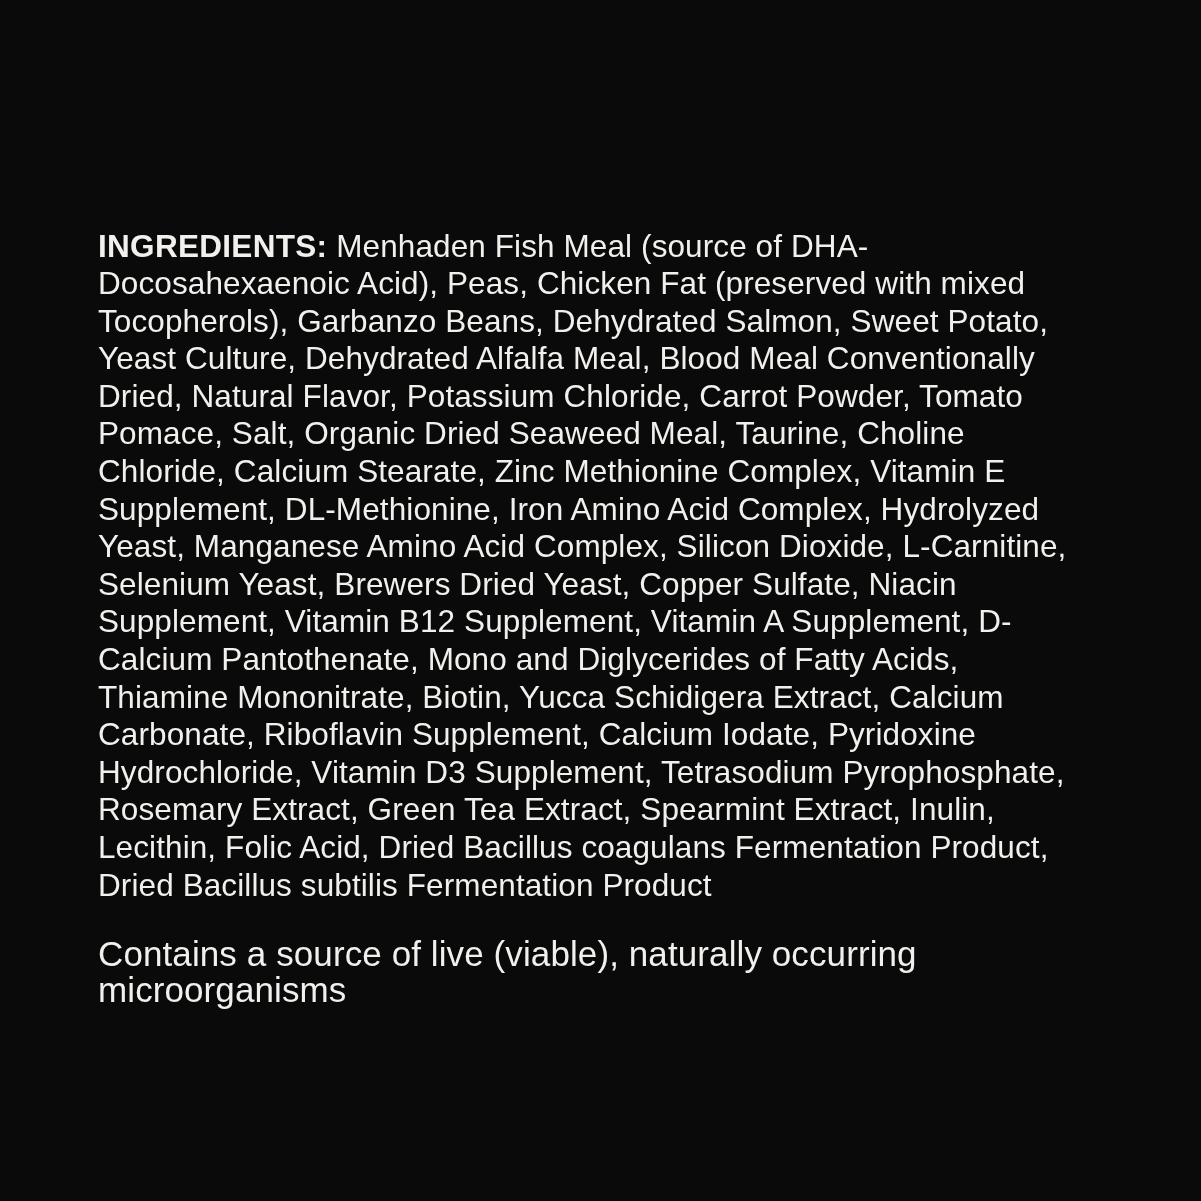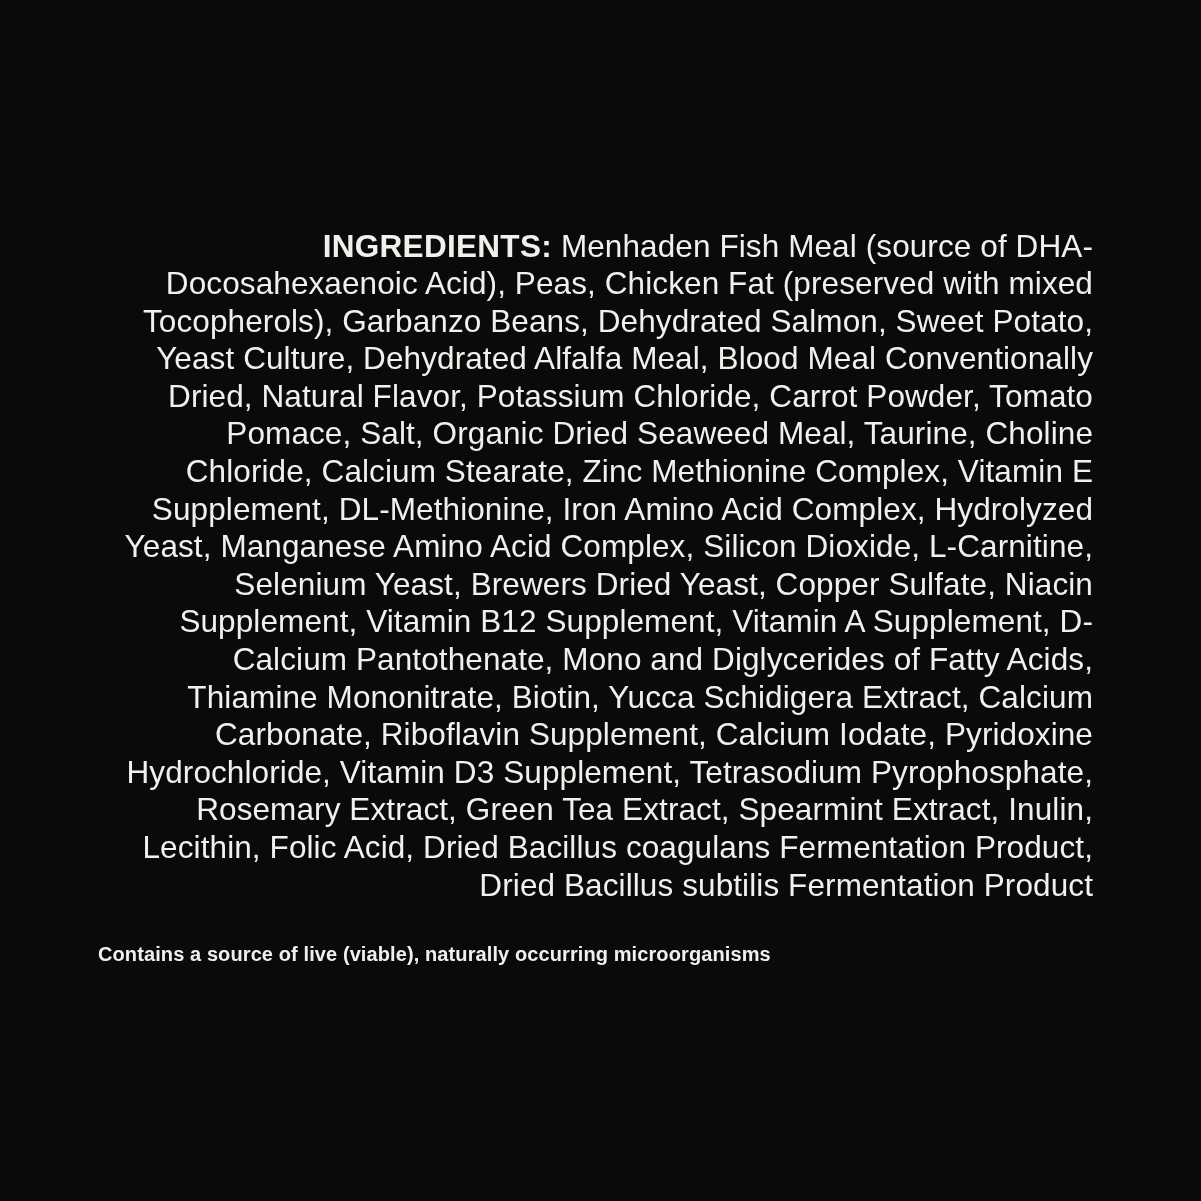--- a/index.html
+++ b/index.html
@@ -23,33 +23,33 @@
     box-sizing: border-box;
     padding: 196px 100px 0 98px;
   }
   .ingredients-block {
     color: #f2f0ec;
     font-size: 31.5px;
     line-height: 37.6px;
     letter-spacing: 0.1px;
     font-weight: 400;
     max-width: 995px;
-    text-align: right;
+    text-align: left;
   }
   .ingredients-label {
     font-weight: 700;
     letter-spacing: 0.3px;
   }
   .contains-note {
     margin-top: 20px;
     color: #f2f0ec;
-    font-size: 20px;
+    font-size: 35px;
     line-height: 36px;
     letter-spacing: 0.1px;
-    font-weight: 700;
+    font-weight: 400;
     max-width: 1000px;
   }
 </style>
 </head>
 <body>
 
 <div class="panel">
   <p class="ingredients-block"><span class="ingredients-label">INGREDIENTS:</span><span> Menhaden Fish Meal (source of DHA-Docosahexaenoic Acid), Peas, Chicken Fat (preserved with mixed Tocopherols), Garbanzo Beans, Dehydrated Salmon, Sweet Potato, Yeast Culture, Dehydrated Alfalfa Meal, Blood Meal Conventionally Dried, Natural Flavor, Potassium Chloride, Carrot Powder, Tomato Pomace, Salt, Organic Dried Seaweed Meal, Taurine, Choline Chloride, Calcium Stearate, Zinc Methionine Complex, Vitamin E Supplement, DL-Methionine, Iron Amino Acid Complex, Hydrolyzed Yeast, Manganese Amino Acid Complex, Silicon Dioxide, L-Carnitine, Selenium Yeast, Brewers Dried Yeast, Copper Sulfate, Niacin Supplement, Vitamin B12 Supplement, Vitamin A Supplement, D-Calcium Pantothenate, Mono and Diglycerides of Fatty Acids, Thiamine Mononitrate, Biotin, Yucca Schidigera Extract, Calcium Carbonate, Riboflavin Supplement, Calcium Iodate, Pyridoxine Hydrochloride, Vitamin D3 Supplement, Tetrasodium Pyrophosphate, Rosemary Extract, Green Tea Extract, Spearmint Extract, Inulin, Lecithin, Folic Acid, Dried Bacillus coagulans Fermentation Product, Dried Bacillus subtilis Fermentation Product</span></p>
   <p class="contains-note">Contains a source of live (viable), naturally occurring microorganisms</p>
 </div>

